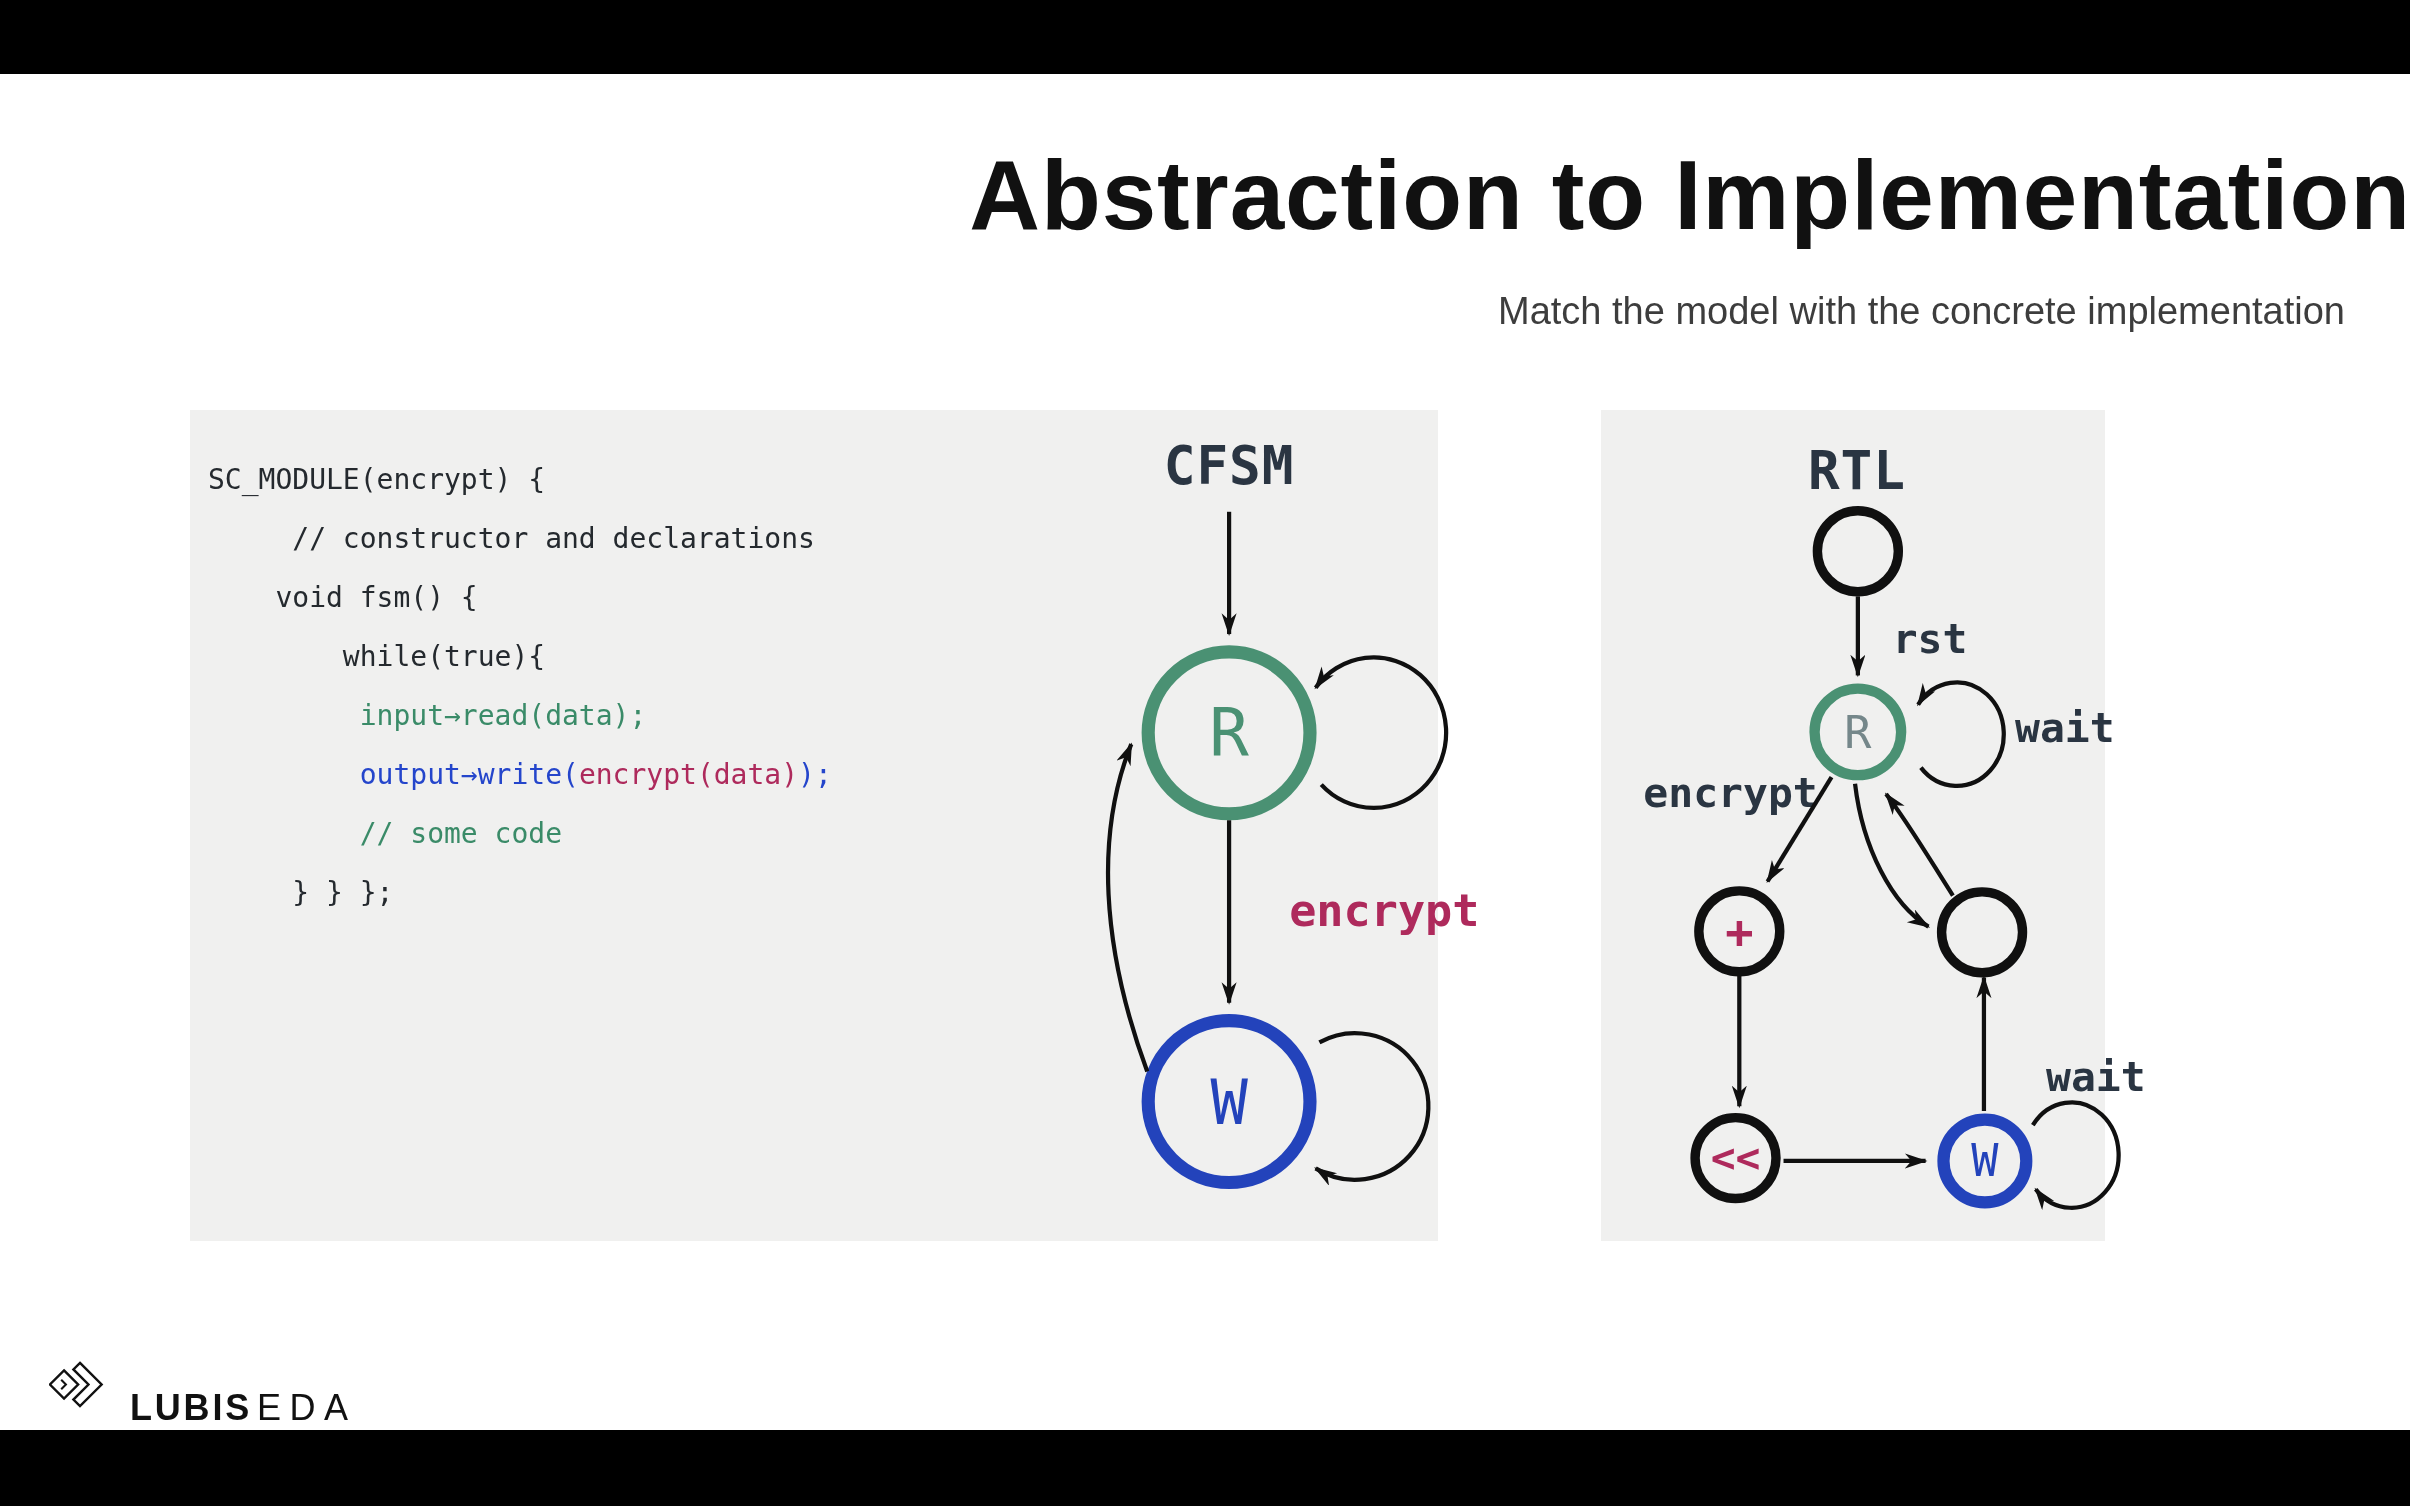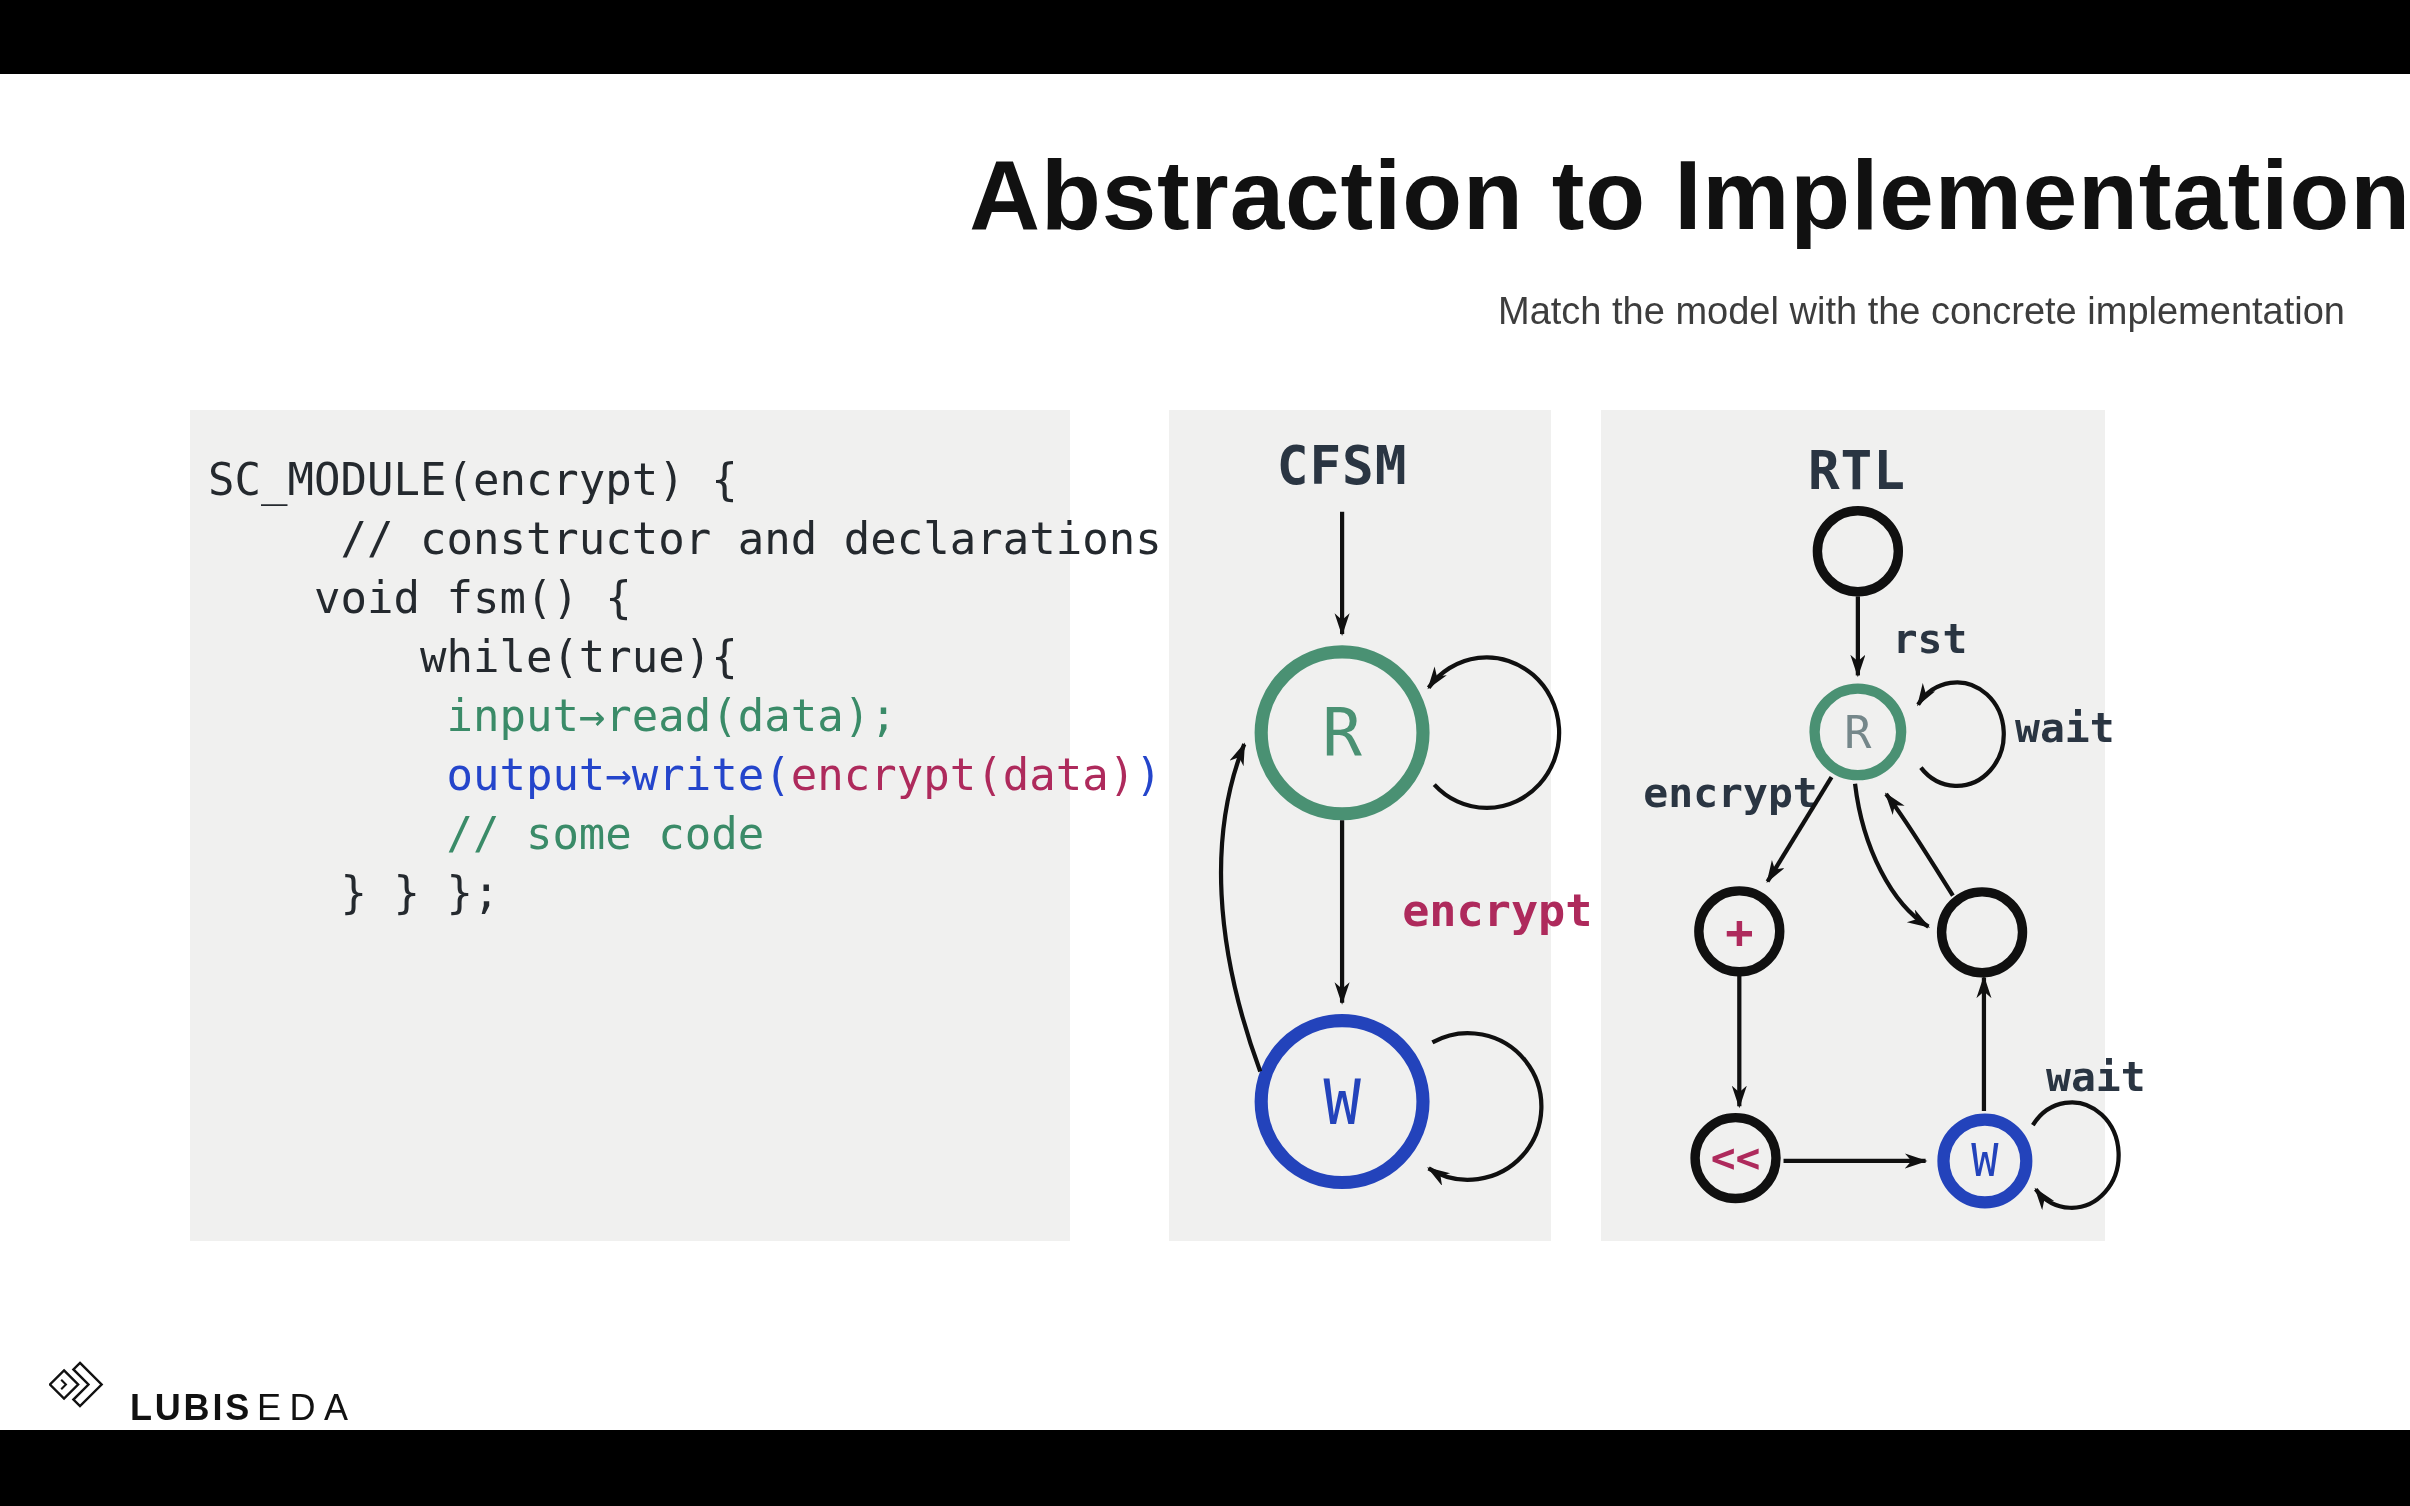--- a/index.html
+++ b/index.html
@@ -12,24 +12,24 @@
   body{background:#ffffff;font-family:"Liberation Sans",sans-serif;overflow:hidden;position:relative;}
   .bar{position:absolute;left:0;width:2411px;background:#000;}
   .bar.top{top:0;height:74px;}
   .bar.bottom{top:1430px;height:76px;}
   .title{position:absolute;top:139px;left:0;width:2411px;text-align:right;
          font-size:98px;font-weight:600;letter-spacing:0.9px;color:var(--title-color);}
   .subtitle{position:absolute;top:290px;left:0;width:2345px;text-align:right;
          font-size:38px;font-weight:400;color:var(--subtitle-color);}
   .panel{position:absolute;top:410px;height:831px;background:var(--panel-bg);}
   .panel.code{left:190px;width:880px;}
-  .panel.cfsm{left:1169px;width:382px;}
+  .panel.cfsm{left:1056px;width:382px;}
   .panel.rtl{left:1601px;width:504px;}
   .code-body{padding:40px 0 0 18px;font-family:"DejaVu Sans Mono",monospace;
-             font-size:44px;line-height:59px;white-space:pre;color:var(--code-default);}
+             font-size:28px;line-height:59px;white-space:pre;color:var(--code-default);}
   .seg-d{color:var(--code-default);} .seg-g{color:var(--code-green);}
   .seg-b{color:var(--code-blue);} .seg-r{color:var(--crimson);}
   svg{display:block;}
   svg text{font-family:"DejaVu Sans Mono",monospace;}
   .diag-title{font-size:56px;font-weight:700;fill:var(--navy);letter-spacing:1px;}
   .edge-label{font-size:44px;font-weight:700;fill:var(--navy);}
   .edge{stroke:var(--ink);stroke-width:4.5;fill:none;}
   .node{fill:none;}
   .logo{position:absolute;left:49px;top:1339px;display:flex;align-items:center;}
   .logo-text{margin-left:19px;font-size:36px;color:#111;display:flex;align-items:baseline;}

